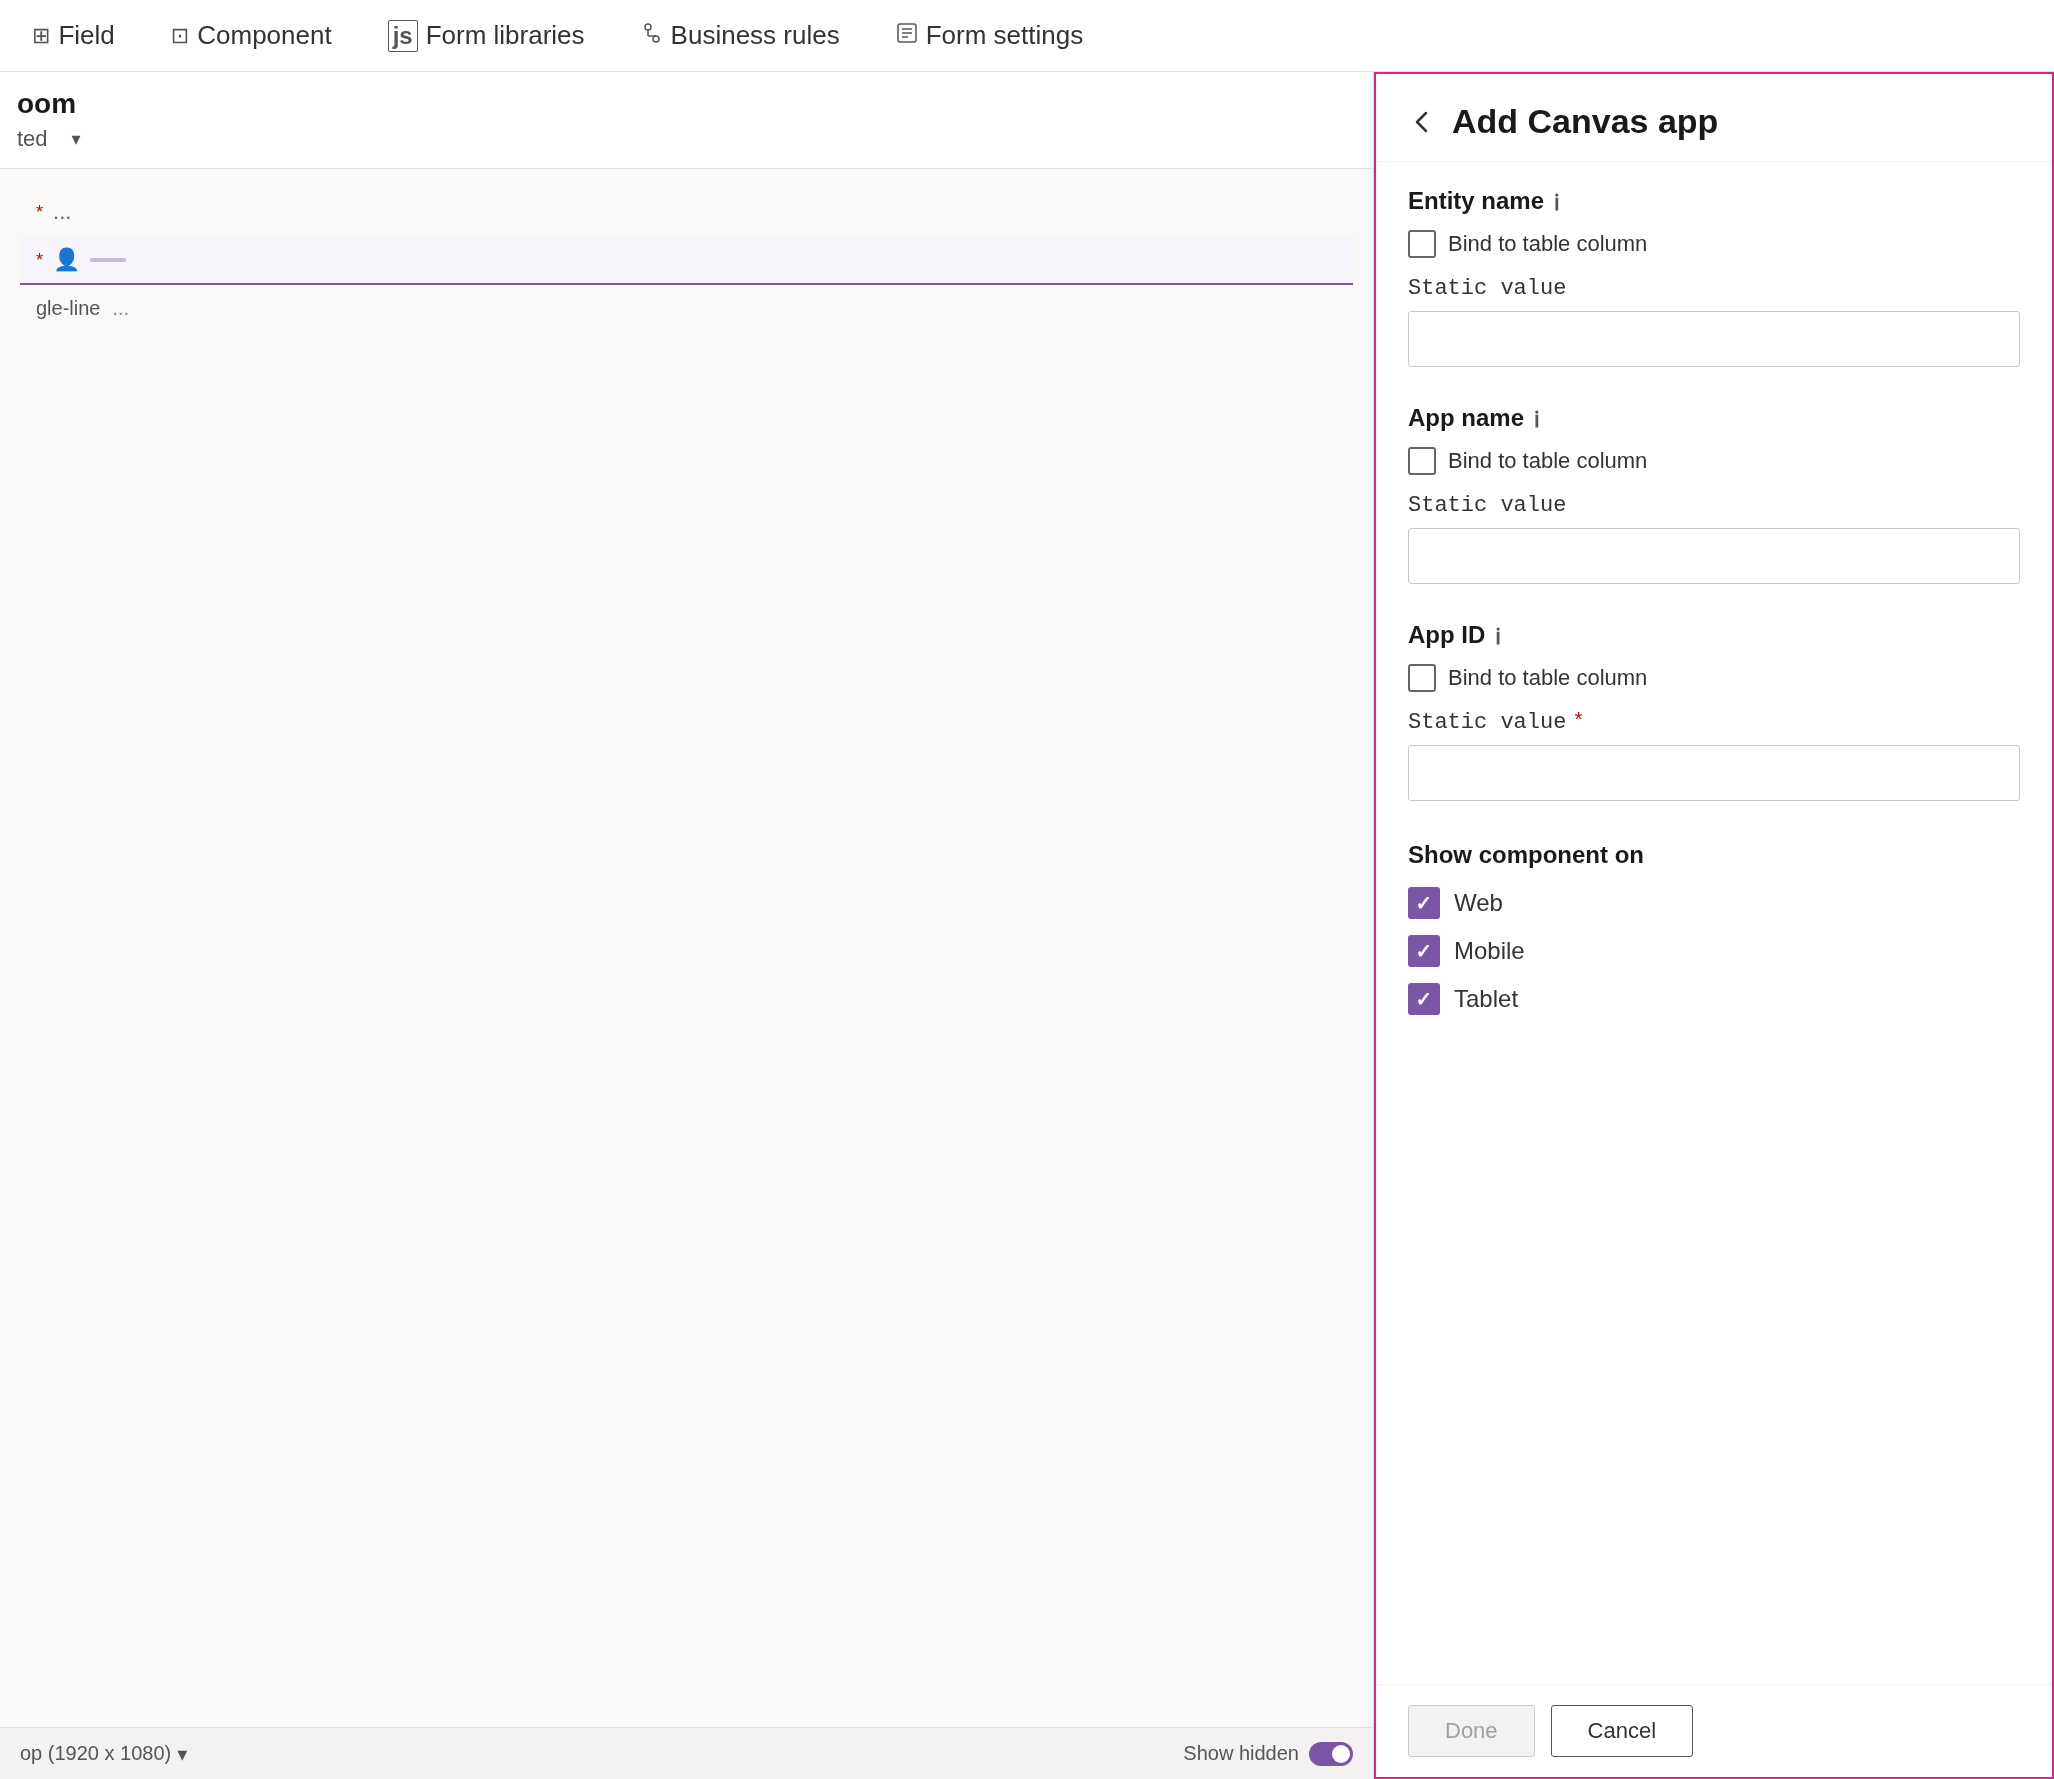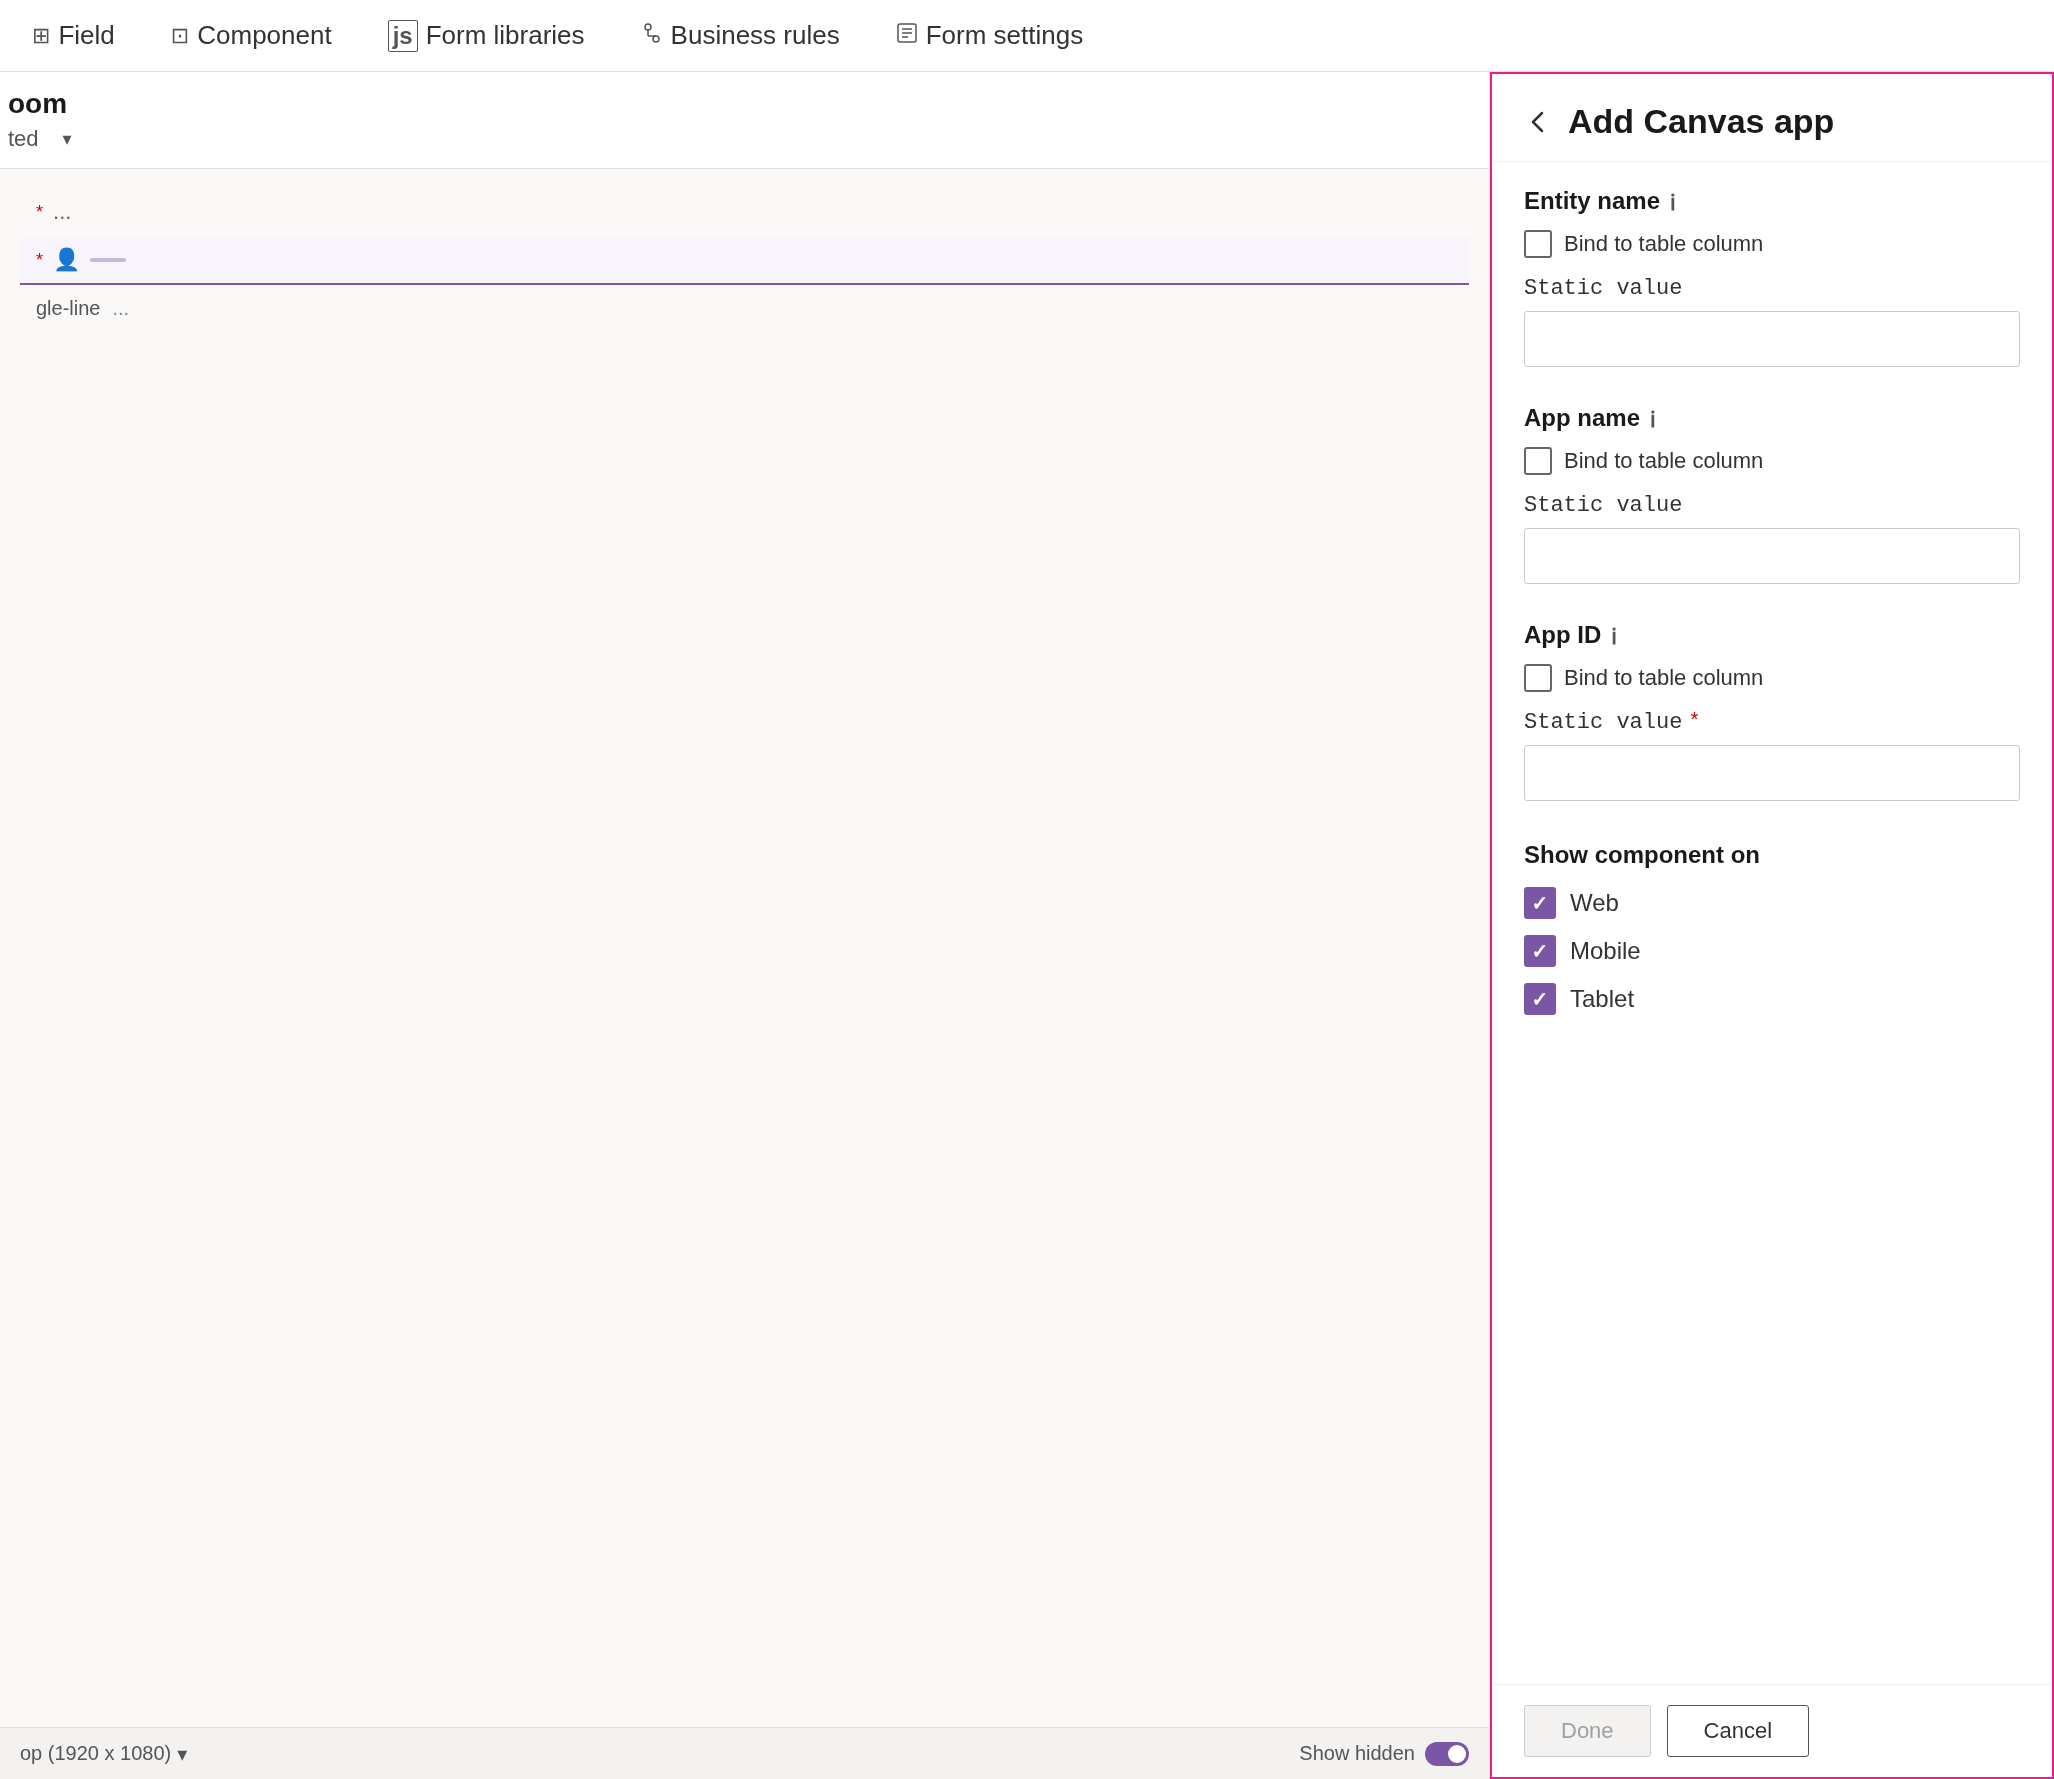--- a/index.html
+++ b/index.html
@@ -50,21 +50,21 @@
       flex: 1;
       background: #fff;
       border-right: 1px solid #ddd;
       display: flex;
       flex-direction: column;
       overflow: hidden;
     }
 
     
     .form-header {
-      padding: 16px 8px;
+      padding: 16px 17px;
       border-bottom: 1px solid #e0e0e0;
       background: #fff;
     }
     .form-header-title {
       font-size: 28px;
       font-weight: 600;
       color: #1a1a1a;
     }
     .form-header-sub {
       font-size: 22px;
@@ -142,21 +142,21 @@
       right: 3px;
       top: 3px;
       width: 18px;
       height: 18px;
       background: #fff;
       border-radius: 50%;
     }
 
     
     .right-panel {
-      width: 564px;
+      width: 680px;
       background: #fff;
       border: 2px solid #e91e8c;
       display: flex;
       flex-direction: column;
       overflow-y: auto;
     }
 
     .panel-header {
       display: flex;
       align-items: center;

